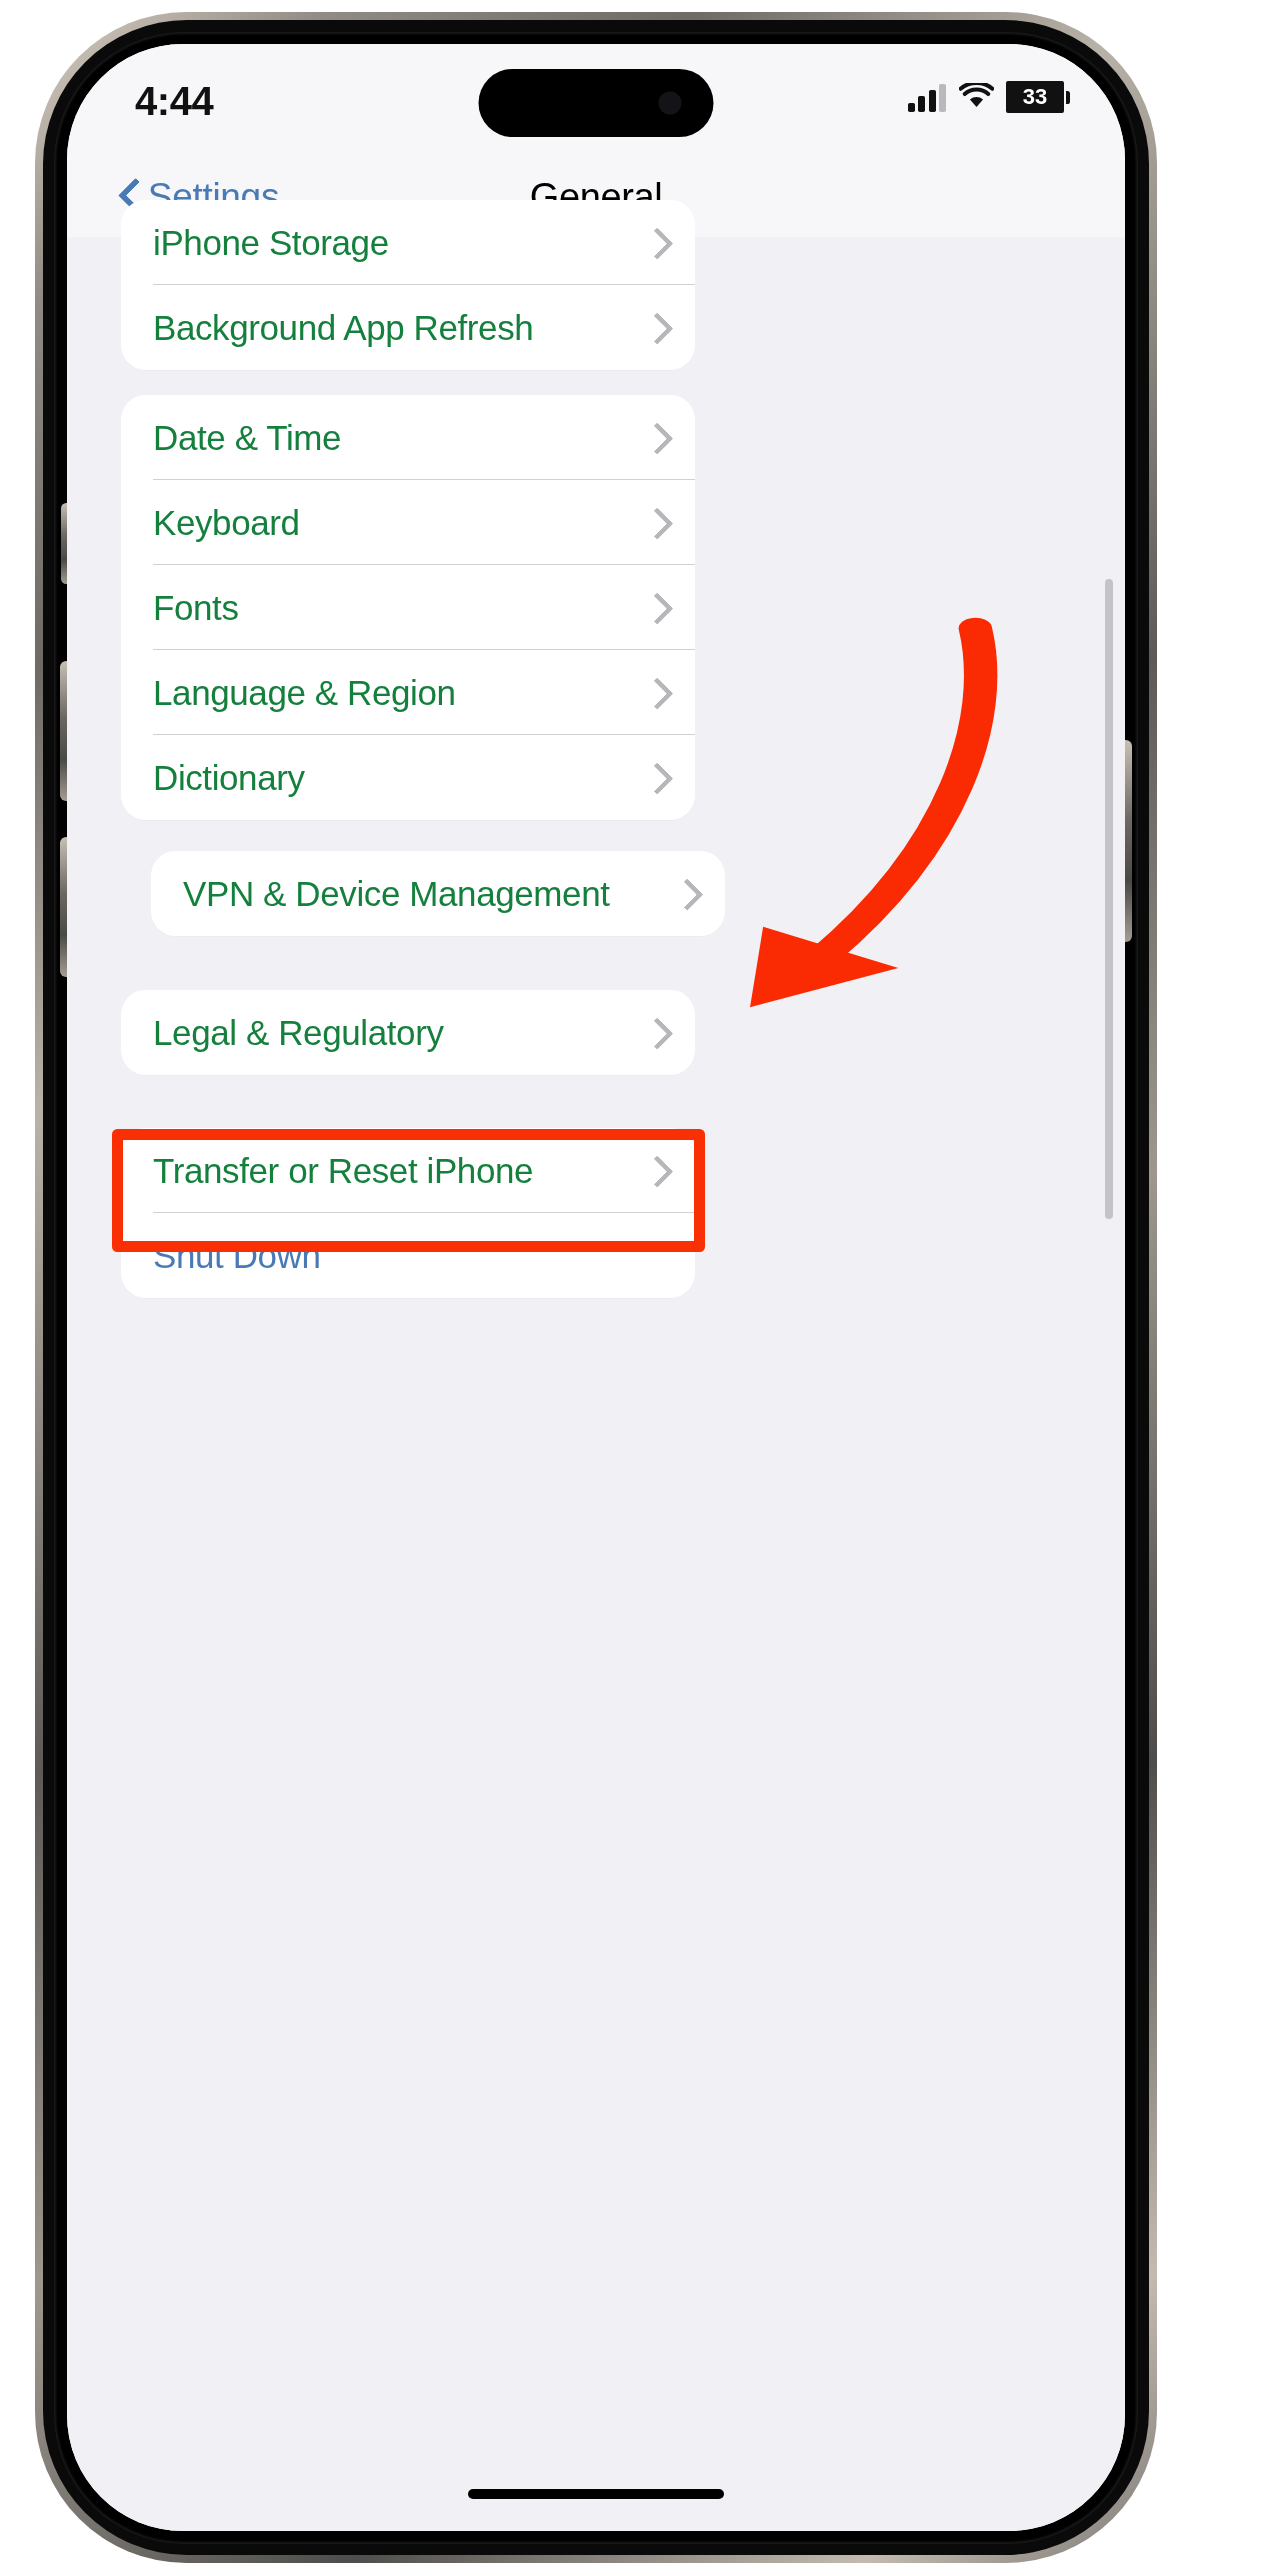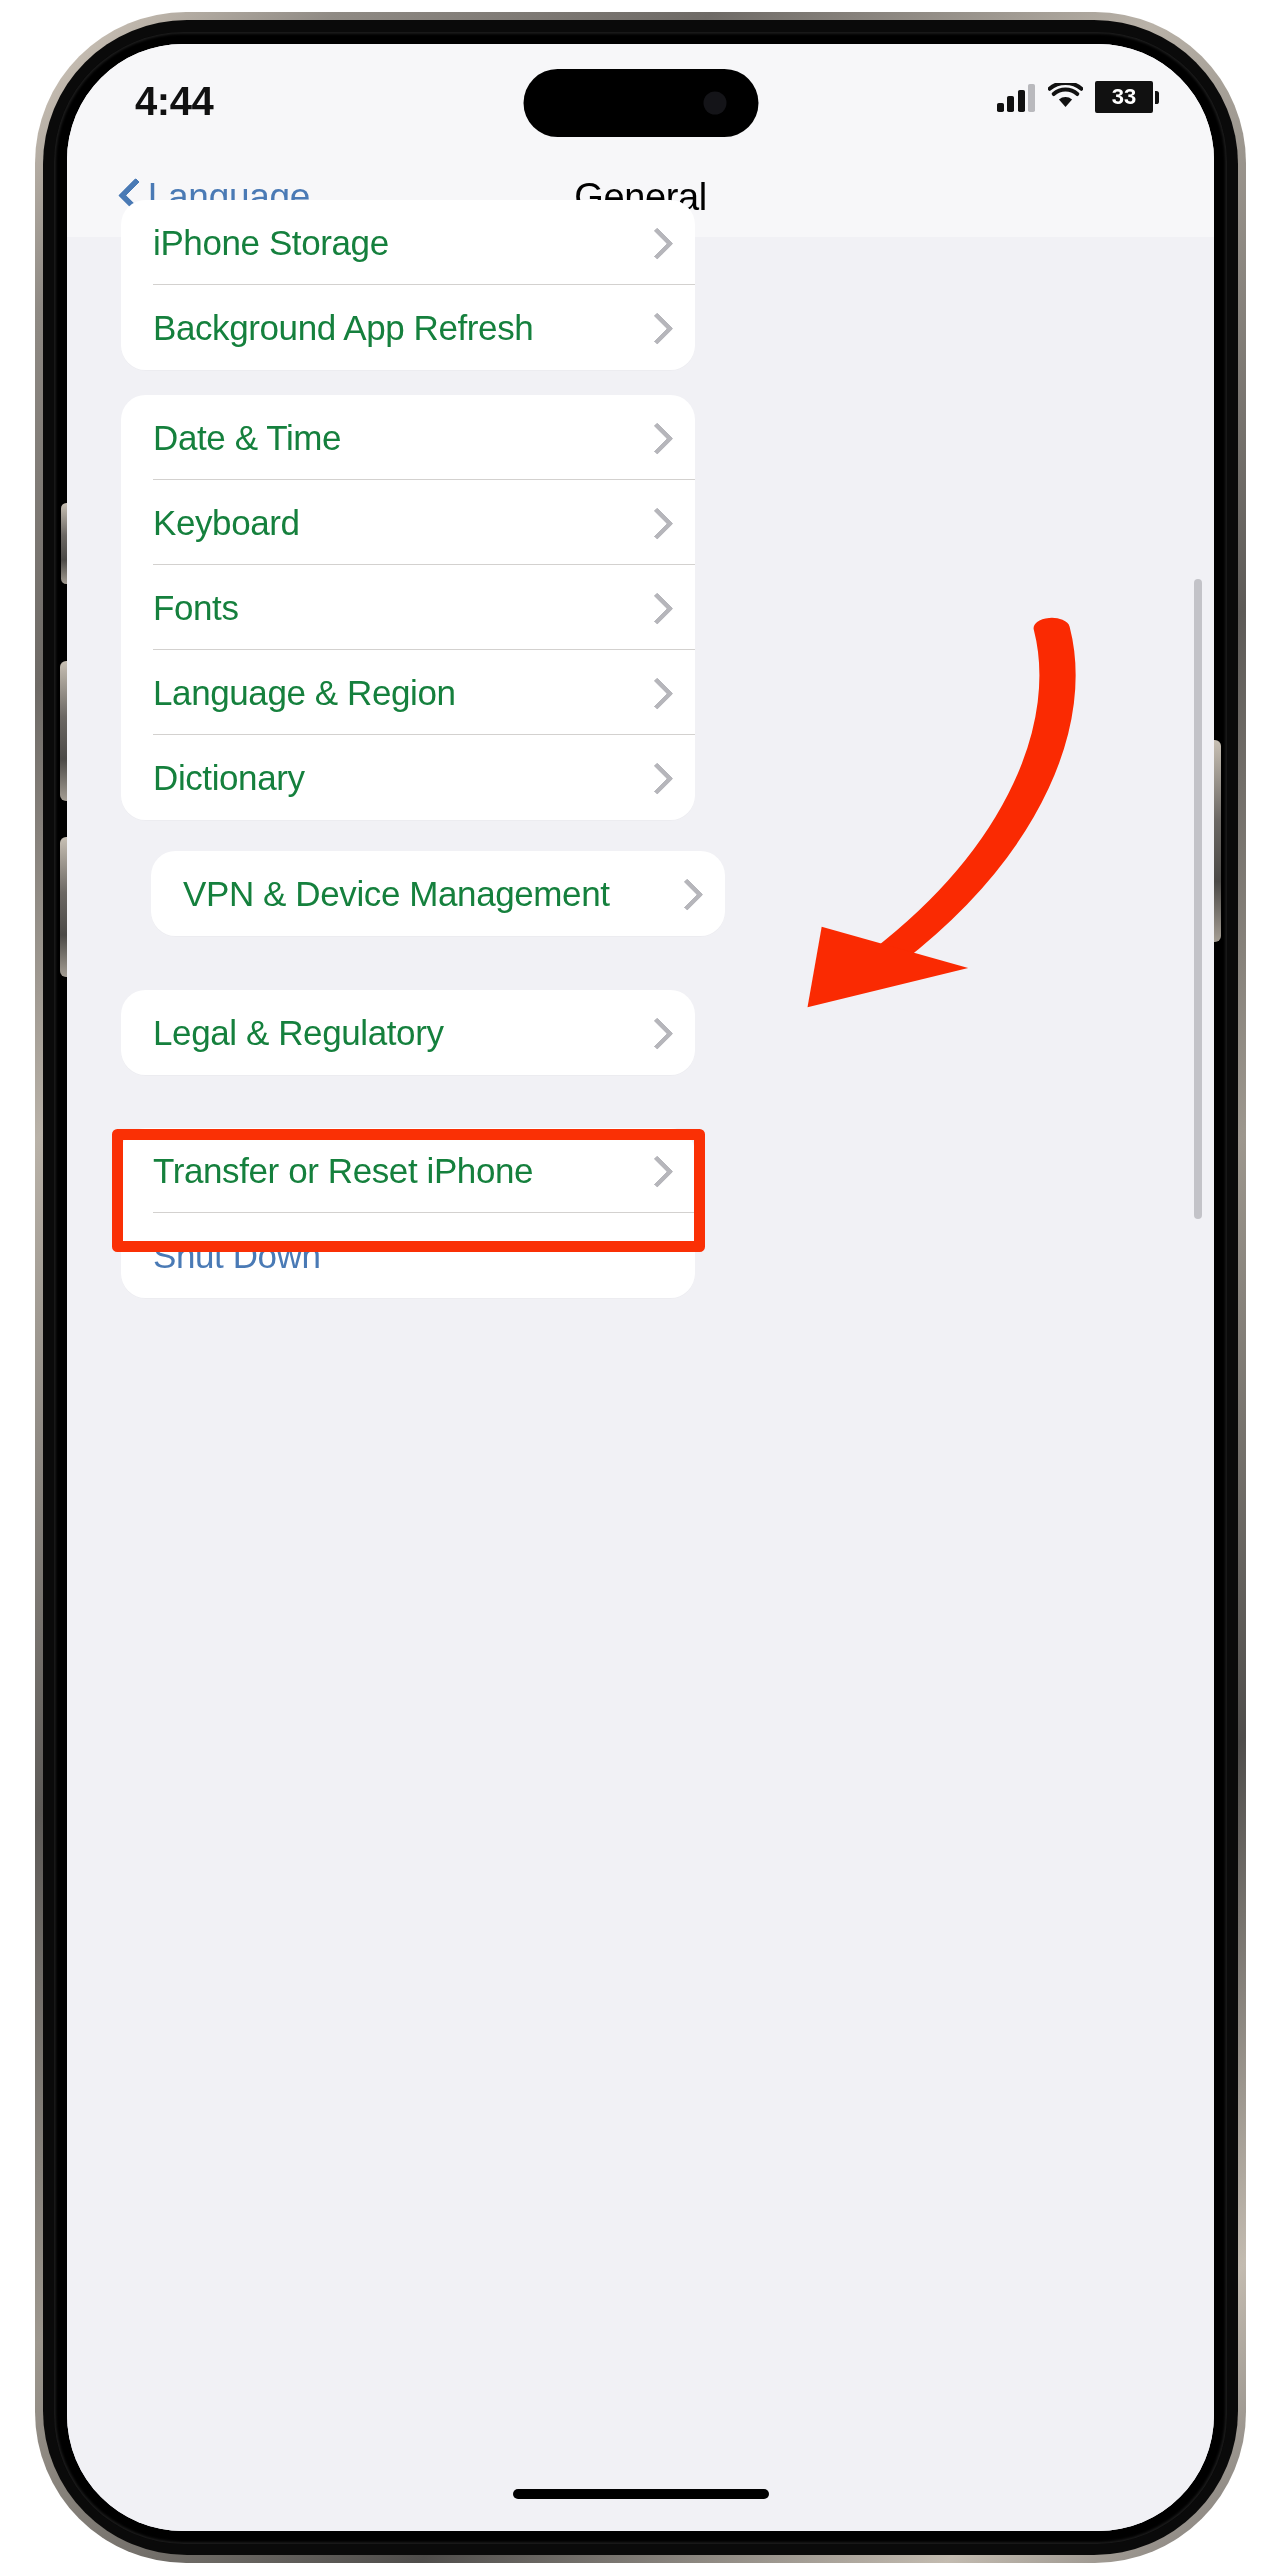--- a/index.html
+++ b/index.html
@@ -1,20 +1,20 @@
 <!DOCTYPE html>
 <html style="font-size:14px"><head>
 <meta charset="utf-8">
 <style>
   html,body{margin:0;padding:0;background:#ffffff;}
   body{width:1267px;height:2576px;position:relative;overflow:hidden;
        font-family:"Liberation Sans","DejaVu Sans",sans-serif;}
 
   
-  #device-frame{position:absolute;left:35px;top:12.3px;width:1211px;height:2551px;}
+  #device-frame{position:absolute;left:35px;top:12.3px;width:1122px;height:2551px;}
   .frame-outer{position:absolute;inset:0;border-radius:151px;
      background:linear-gradient(135deg,#d9cfc2 0%,#8f8a84 8%,#6e6a66 18%,#b9b2a8 30%,
                 #5d5a57 48%,#9d978e 62%,#4f4d4b 78%,#c3bbb0 92%,#7d7975 100%);}
   .frame-mid{position:absolute;left:8px;top:8px;right:8px;bottom:8px;border-radius:144px;
      background:#0a0a0a;}
   .frame-inner{position:absolute;left:19.3px;top:19.3px;right:19.3px;bottom:19.3px;border-radius:130px;
      background:#000;box-shadow:inset 0 0 2.6px 1.8px #1d1d1d;}
   .screen{position:absolute;left:32px;top:32px;right:32px;bottom:32px;border-radius:116px;
      background:#f2f2f7;overflow:hidden;}
 
@@ -123,21 +123,21 @@
         </span>
         <span class="battery">
           <span class="batt-num">33</span>
         </span>
       </div>
     </div>
 
     <div class="navbar">
       <div class="nav-back">
         <span class="chev-back"></span>
-        <span class="nav-back-label">Language</span>
+        <span class="nav-back-label">Settings</span>
       </div>
       <div class="nav-title">General</div>
     </div>
 
     <div class="content">
 
       <div class="card" style="top:-37px;">
         <div class="row">
           <span class="row-label">iPhone Storage</span>
           <span class="chev"></span>

